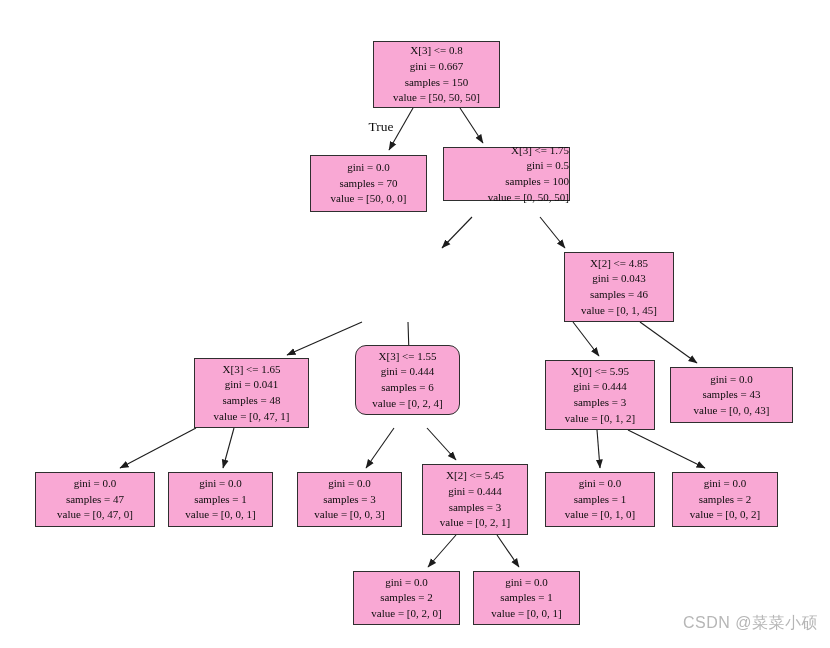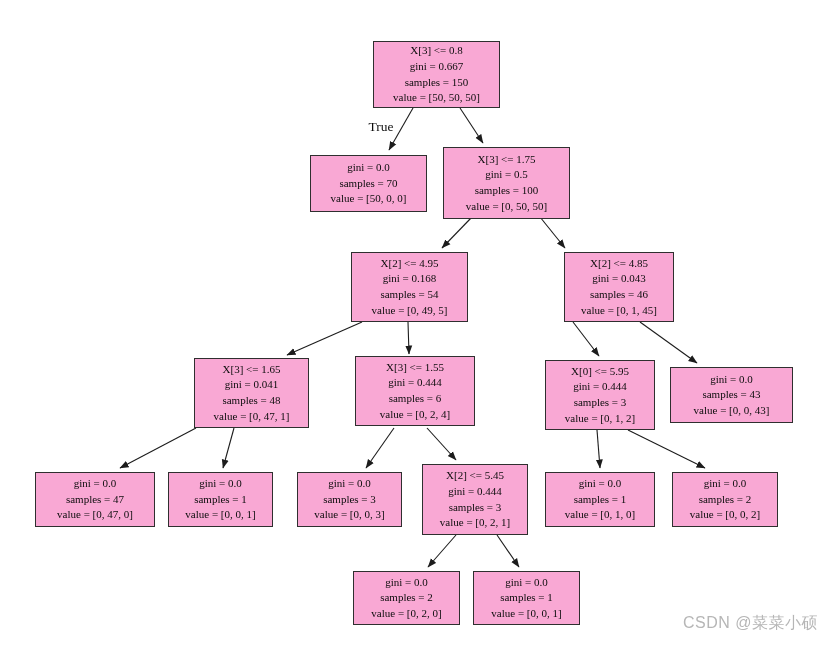--- a/index.html
+++ b/index.html
@@ -80,45 +80,39 @@
       <div class="node-line">X[3] &lt;= 0.8</div>
       <div class="node-line">gini = 0.667</div>
       <div class="node-line">samples = 150</div>
       <div class="node-line">value = [50, 50, 50]</div>
     </div>
   <div class="node" style="left:310px;top:155px;width:117px;height:57px;">
       <div class="node-line">gini = 0.0</div>
       <div class="node-line">samples = 70</div>
       <div class="node-line">value = [50, 0, 0]</div>
     </div>
-  <div class="node" style="left:443px;top:147px;width:127px;height:72px;">
+  <div class="node" style="left:443px;top:147px;width:127px;height:54px;align-items:flex-end;">
       <div class="node-line">X[3] &lt;= 1.75</div>
       <div class="node-line">gini = 0.5</div>
       <div class="node-line">samples = 100</div>
       <div class="node-line">value = [0, 50, 50]</div>
-    </div>
-  <div class="node" style="left:351px;top:252px;width:117px;height:70px;">
-      <div class="node-line">X[2] &lt;= 4.95</div>
-      <div class="node-line">gini = 0.168</div>
-      <div class="node-line">samples = 54</div>
-      <div class="node-line">value = [0, 49, 5]</div>
     </div>
   <div class="node" style="left:543px;top:252px;width:110px;height:70px;margin-left:21px;">
       <div class="node-line">X[2] &lt;= 4.85</div>
       <div class="node-line">gini = 0.043</div>
       <div class="node-line">samples = 46</div>
       <div class="node-line">value = [0, 1, 45]</div>
     </div>
   <div class="node" style="left:164px;top:358px;width:115px;height:70px;margin-left:30px;">
       <div class="node-line">X[3] &lt;= 1.65</div>
       <div class="node-line">gini = 0.041</div>
       <div class="node-line">samples = 48</div>
       <div class="node-line">value = [0, 47, 1]</div>
     </div>
-  <div class="node" style="left:355px;top:356px;width:120px;height:70px;">
+  <div class="node" style="left:355px;top:345px;width:105px;height:70px;border-radius:11px;">
       <div class="node-line">X[3] &lt;= 1.55</div>
       <div class="node-line">gini = 0.444</div>
       <div class="node-line">samples = 6</div>
       <div class="node-line">value = [0, 2, 4]</div>
     </div>
   <div class="node" style="left:545px;top:360px;width:110px;height:70px;">
       <div class="node-line">X[0] &lt;= 5.95</div>
       <div class="node-line">gini = 0.444</div>
       <div class="node-line">samples = 3</div>
       <div class="node-line">value = [0, 1, 2]</div>

